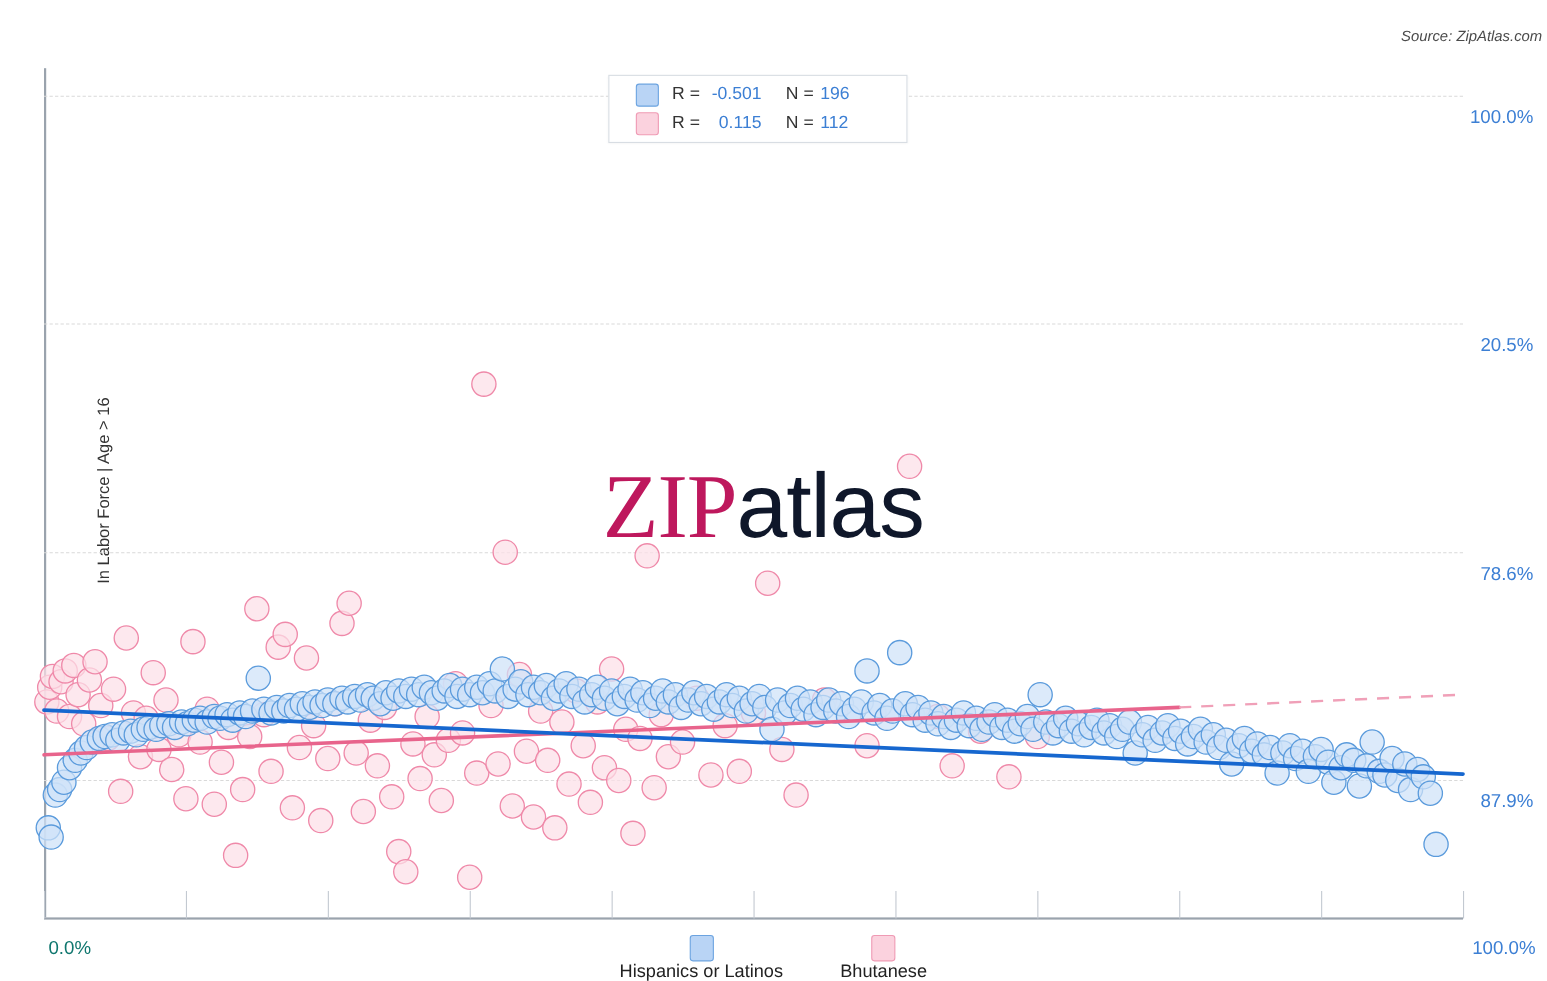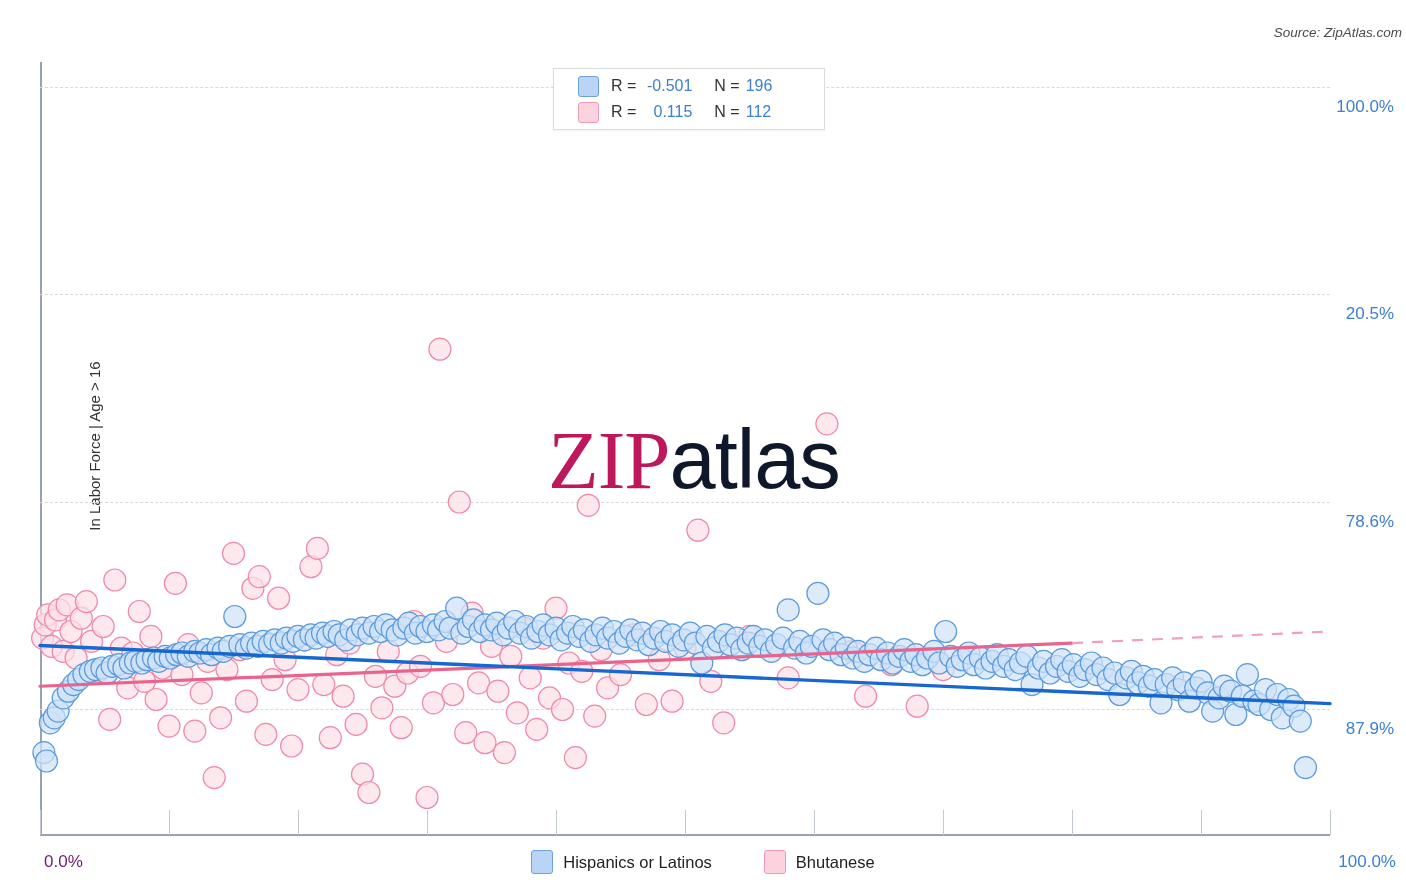--- a/index.html
+++ b/index.html
@@ -46,21 +46,21 @@
 
   .ytitle{
     position:absolute;left:10px;top:50%;
     transform:translateY(-50%) rotate(-90deg);
     transform-origin:center center;
     font-size:15px;color:#333;white-space:nowrap;
   }
 
   .xlabel-left{
     position:absolute;left:44px;top:852px;
-    font-size:17px;color:#701a75;
+    font-size:17px;color:#0f766e;
   }
   .xlabel-right{
     position:absolute;right:10px;top:852px;
     font-size:17px;color:#3c7fd4;
   }
 
   .legend-box{
     position:absolute;left:553px;top:68px;width:272px;height:62px;
     background:#fff;border:1px solid #d8dde3;
     box-shadow:0 1px 2px rgba(0,0,0,.06);
@@ -83,21 +83,21 @@
     white-space:nowrap;
   }
   .wm .zip{font-family:"Liberation Serif",serif;color:#be185d;}
   .wm .atlas{font-family:"Liberation Sans",sans-serif;color:#0f172a;}
 
   .bottom-legend{
     position:absolute;left:0;top:850px;width:1406px;
     display:flex;justify-content:center;align-items:center;gap:14px;
     font-size:16.5px;color:#222;
   }
-  .bl-item{display:flex;align-items:center;gap:10px;}
+  .bl-item{display:flex;align-items:center;flex-direction:column;}
   .bl-sw{width:20px;height:22px;border-radius:3px;}
   .bl-sw.blue{background:#b9d4f5;border:1px solid #6ba3e0;}
   .bl-sw.pink{background:#fbd2de;border:1px solid #ef9ab4;}
   .bl-gap{width:24px;}
 
   svg.layer{position:absolute;left:0;top:0;width:1406px;height:892px;overflow:visible;}
   .pt-blue{fill:#cfe2f8;fill-opacity:.72;stroke:#5b9bdc;stroke-width:1.2;}
   .pt-pink{fill:#fcdfe8;fill-opacity:.72;stroke:#ef89a9;stroke-width:1.2;}
   .trend-blue{stroke:#1667cf;stroke-width:3.4;fill:none;stroke-linecap:round;}
   .trend-pink{stroke:#e8648c;stroke-width:3.2;fill:none;stroke-linecap:round;}

